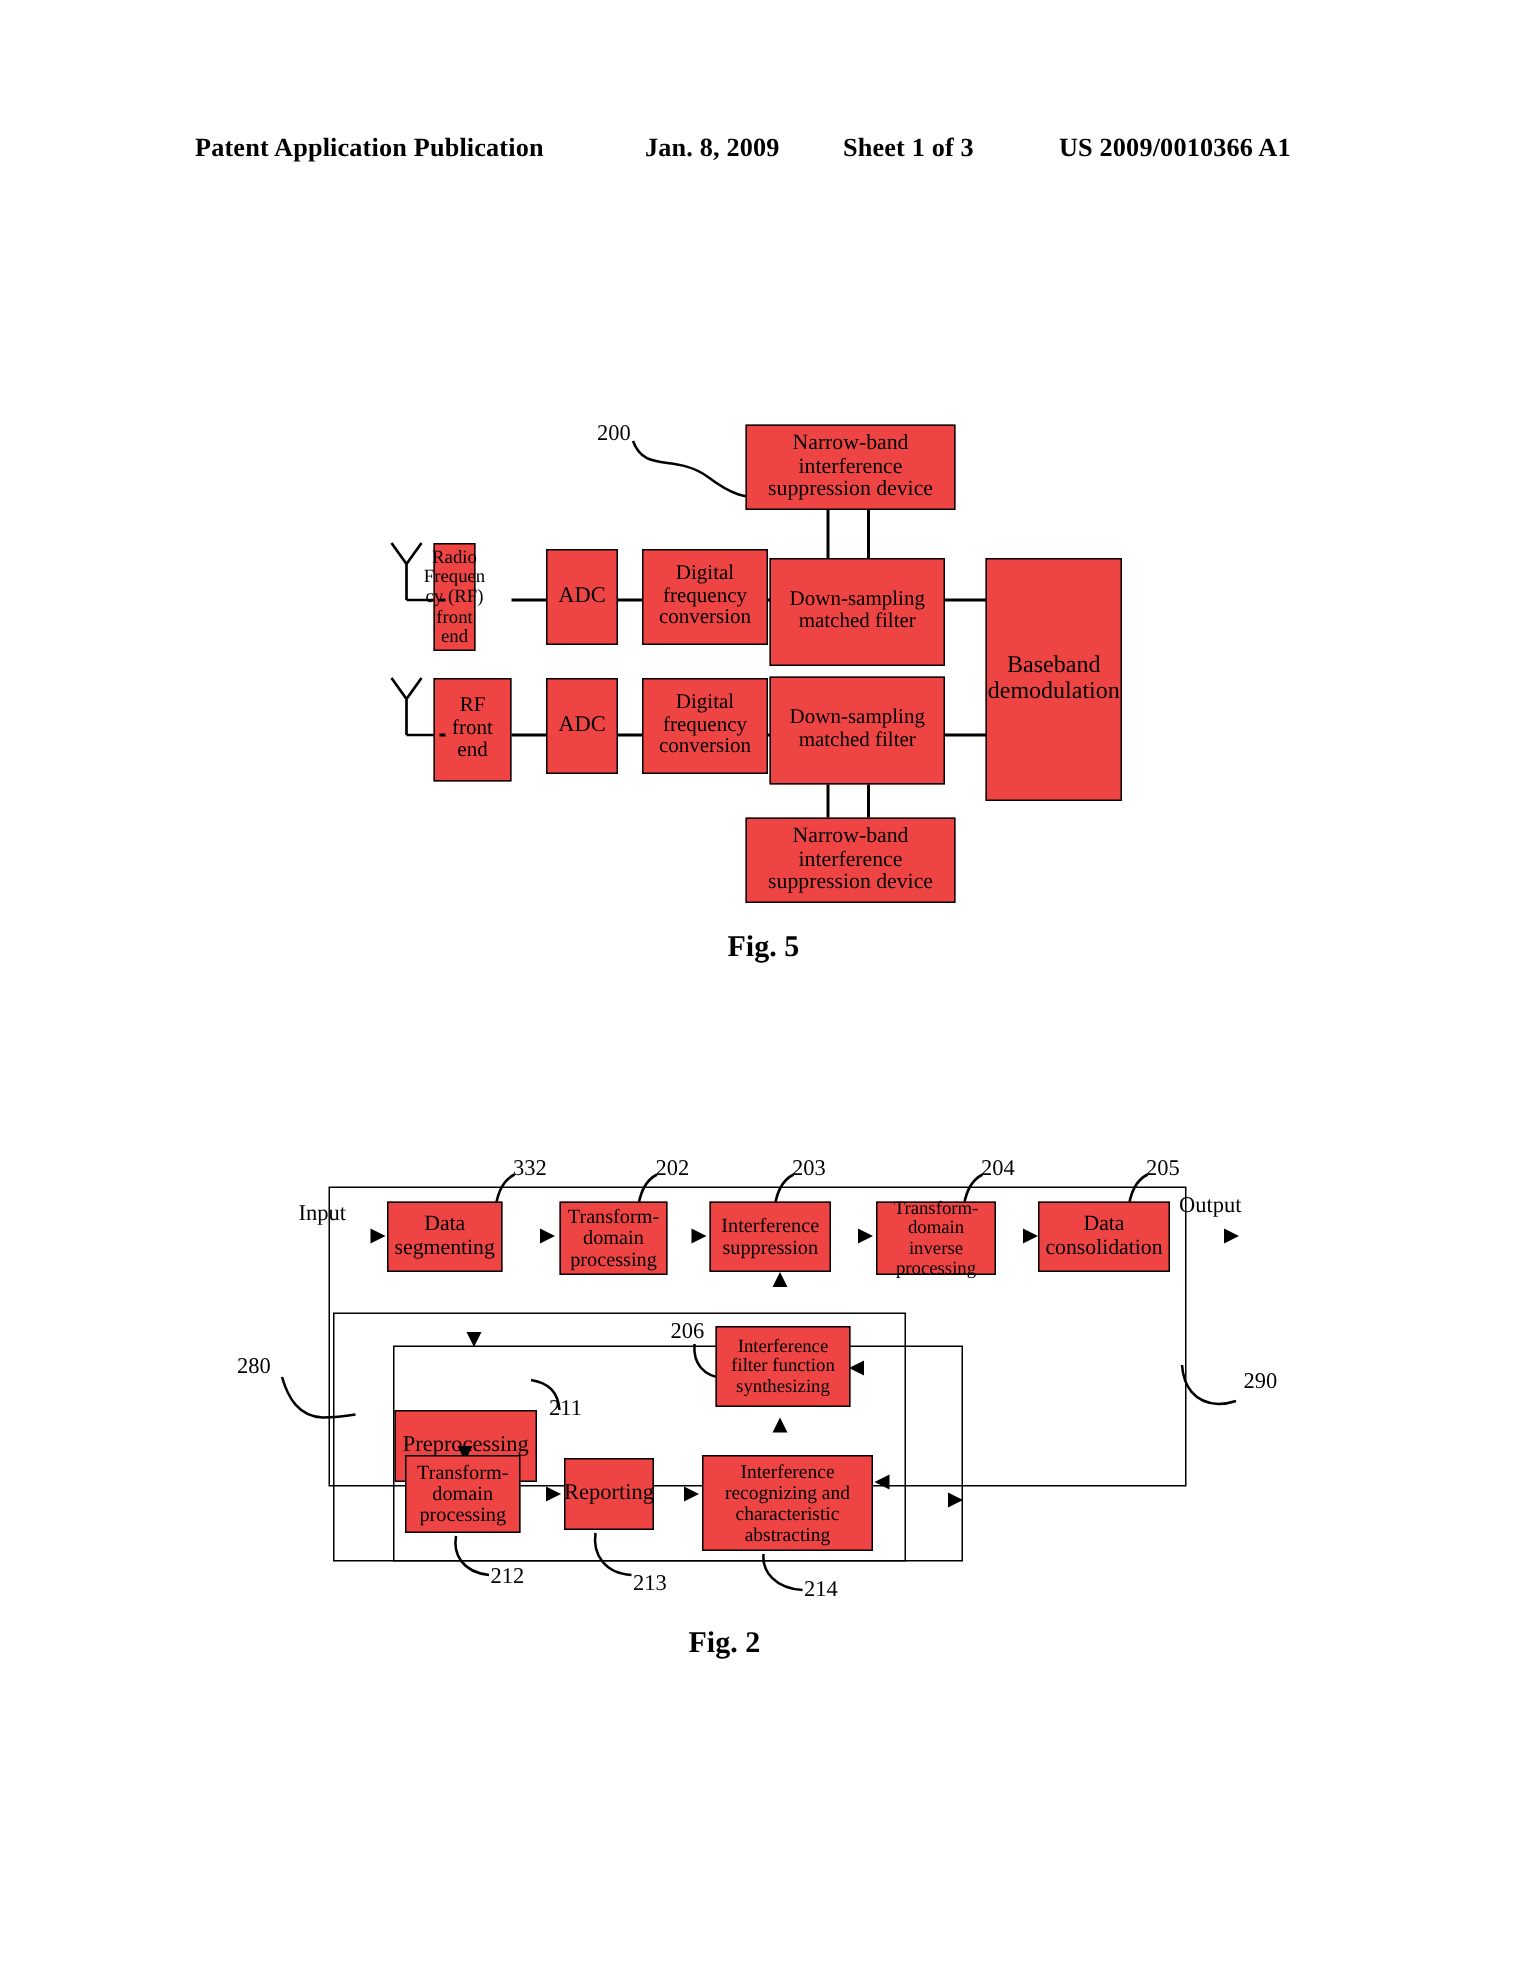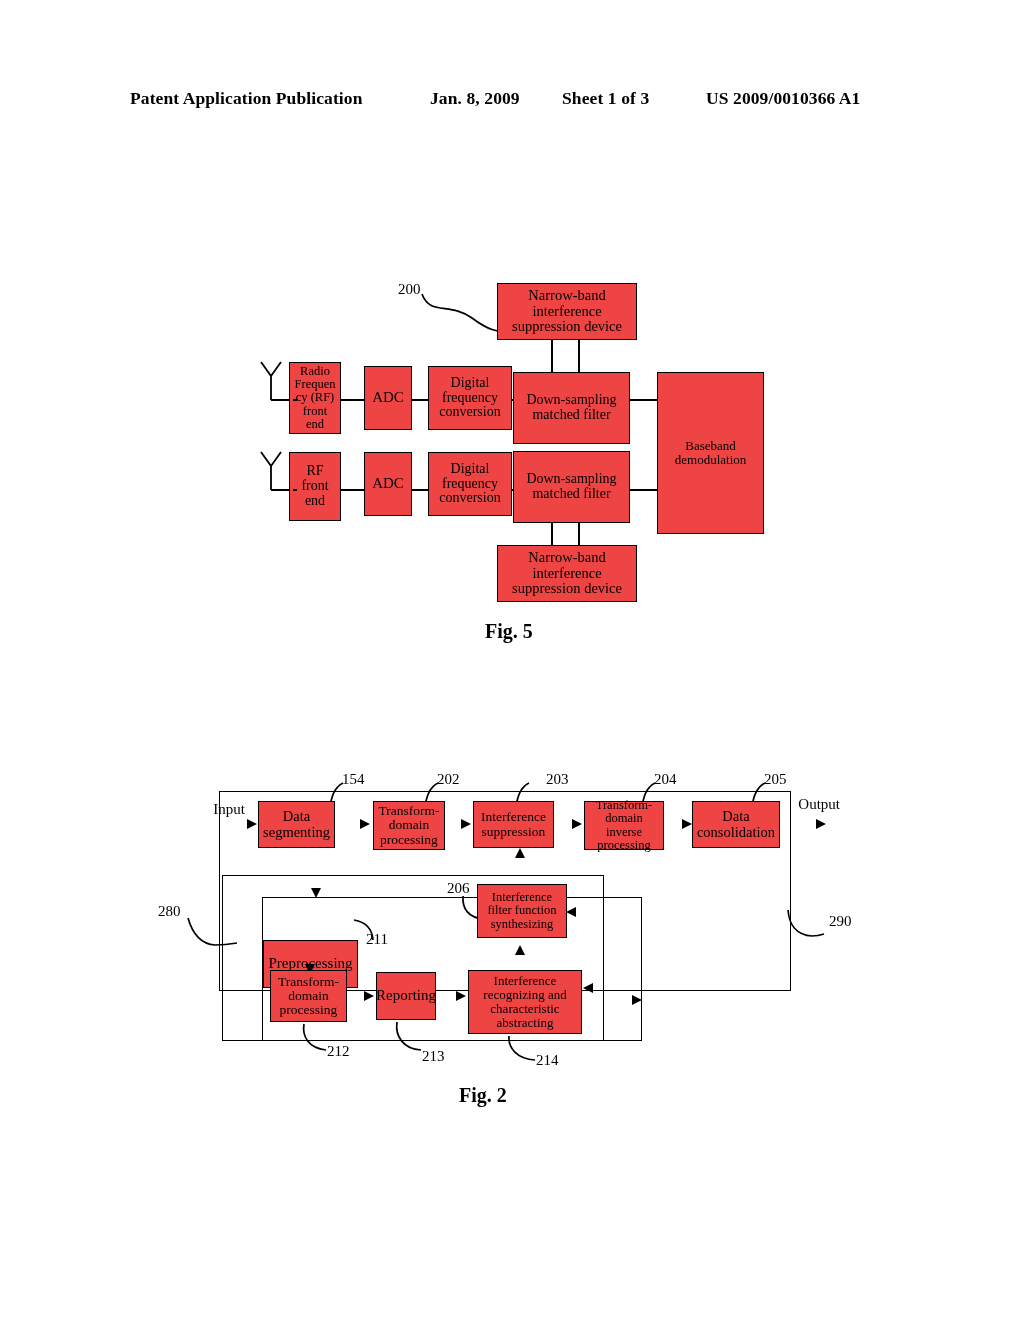--- a/index.html
+++ b/index.html
@@ -90,21 +90,21 @@
   }
 
   .reflabel {
     position: absolute;
     font-family: "Liberation Serif", "DejaVu Serif", serif;
     font-size: 15px;
     white-space: nowrap;
   }
   .plaintext {
     position: absolute;
-    text-align: right;
+    text-align: left;
     font-family: "Liberation Serif", "DejaVu Serif", serif;
     font-size: 15px;
     line-height: 1.22;
     white-space: nowrap;
   }
   .figcaption {
     position: absolute;
     font-family: "Liberation Serif", "DejaVu Serif", serif;
     font-weight: bold;
     font-size: 20px;
@@ -151,21 +151,21 @@
 
   <div class="ln v" style="left:551px; top:340px; height:32px;"></div>
   <div class="ln v" style="left:578px; top:340px; height:32px;"></div>
 
   <div class="antenna" style="left:255px; top:360px;">
     <svg width="42" height="48" viewBox="0 0 42 48">
       <path d="M 6 2 L 16 16 M 26 2 L 16 16 M 16 16 L 16 40 M 16 40 L 40 40" fill="none" stroke="#000" stroke-width="1.8"></path>
     </svg>
   </div>
 
-  <div class="box" style="left:289px; top:362px; width:52px; height:72px; font-size:12.5px;">
+  <div class="box" style="left:289px; top:362px; width:28px; height:72px; font-size:12.5px;">
     <span style="white-space:pre-line;">Radio
 Frequen
 cy (RF)
 front
 end</span>
   </div>
 
   <div class="box" style="left:364px; top:366px; width:48px; height:64px; font-size:15px;">
     <span style="white-space:pre-line;">ADC</span>
   </div>
@@ -201,21 +201,21 @@
     <span style="white-space:pre-line;">Digital
 frequency
 conversion</span>
   </div>
 
   <div class="box" style="left:513px; top:451px; width:117px; height:72px; font-size:14px;">
     <span style="white-space:pre-line;">Down-sampling
 matched filter</span>
   </div>
 
-  <div class="box" style="left:657px; top:372px; width:107px; height:162px; font-size:13px;">
+  <div class="box" style="left:657px; top:372px; width:91px; height:162px; font-size:16px;">
     <span style="white-space:pre-line;">Baseband
 demodulation</span>
   </div>
 
   <div class="ln h" style="left:293px; top:399px; width:4px;"></div>
   <div class="ln h" style="left:341px; top:399px; width:23px;"></div>
   <div class="ln h" style="left:412px; top:399px; width:16px;"></div>
   <div class="ln h" style="left:512px; top:399px; width:2px;"></div>
   <div class="ln h" style="left:630px; top:399px; width:28px;"></div>
 
@@ -238,31 +238,31 @@
 </div>
 
 <div class="fig" id="fig2" style="left:0; top:0; width:1024px; height:1130px;">
 
   <div class="outline" style="left:219px; top:791px; width:572px; height:200px;"></div>
 
   <div class="outline" style="left:222px; top:875px; width:382px; height:166px;"></div>
 
   <div class="outline" style="left:262px; top:897px; width:380px; height:144px;"></div>
 
-  <div class="reflabel" style="left:342px; top:771px;">154</div>
+  <div class="reflabel" style="left:342px; top:771px;">332</div>
   <svg class="leader" style="left:325px; top:781px; width:22px; height:30px;" viewBox="0 0 22 30">
     <path d="M 18 2 C 10 6, 6 14, 5 28"></path>
   </svg>
 
   <div class="reflabel" style="left:437px; top:771px;">202</div>
   <svg class="leader" style="left:420px; top:781px; width:22px; height:30px;" viewBox="0 0 22 30">
     <path d="M 18 2 C 10 6, 6 14, 5 28"></path>
   </svg>
 
-  <div class="reflabel" style="left:528px; top:771px;margin-left:18px;">203</div>
+  <div class="reflabel" style="left:528px; top:771px;">203</div>
   <svg class="leader" style="left:511px; top:781px; width:22px; height:30px;" viewBox="0 0 22 30">
     <path d="M 18 2 C 10 6, 6 14, 5 28"></path>
   </svg>
 
   <div class="reflabel" style="left:654px; top:771px;">204</div>
   <svg class="leader" style="left:637px; top:781px; width:22px; height:30px;" viewBox="0 0 22 30">
     <path d="M 18 2 C 10 6, 6 14, 5 28"></path>
   </svg>
 
   <div class="reflabel" style="left:764px; top:771px;">205</div>

